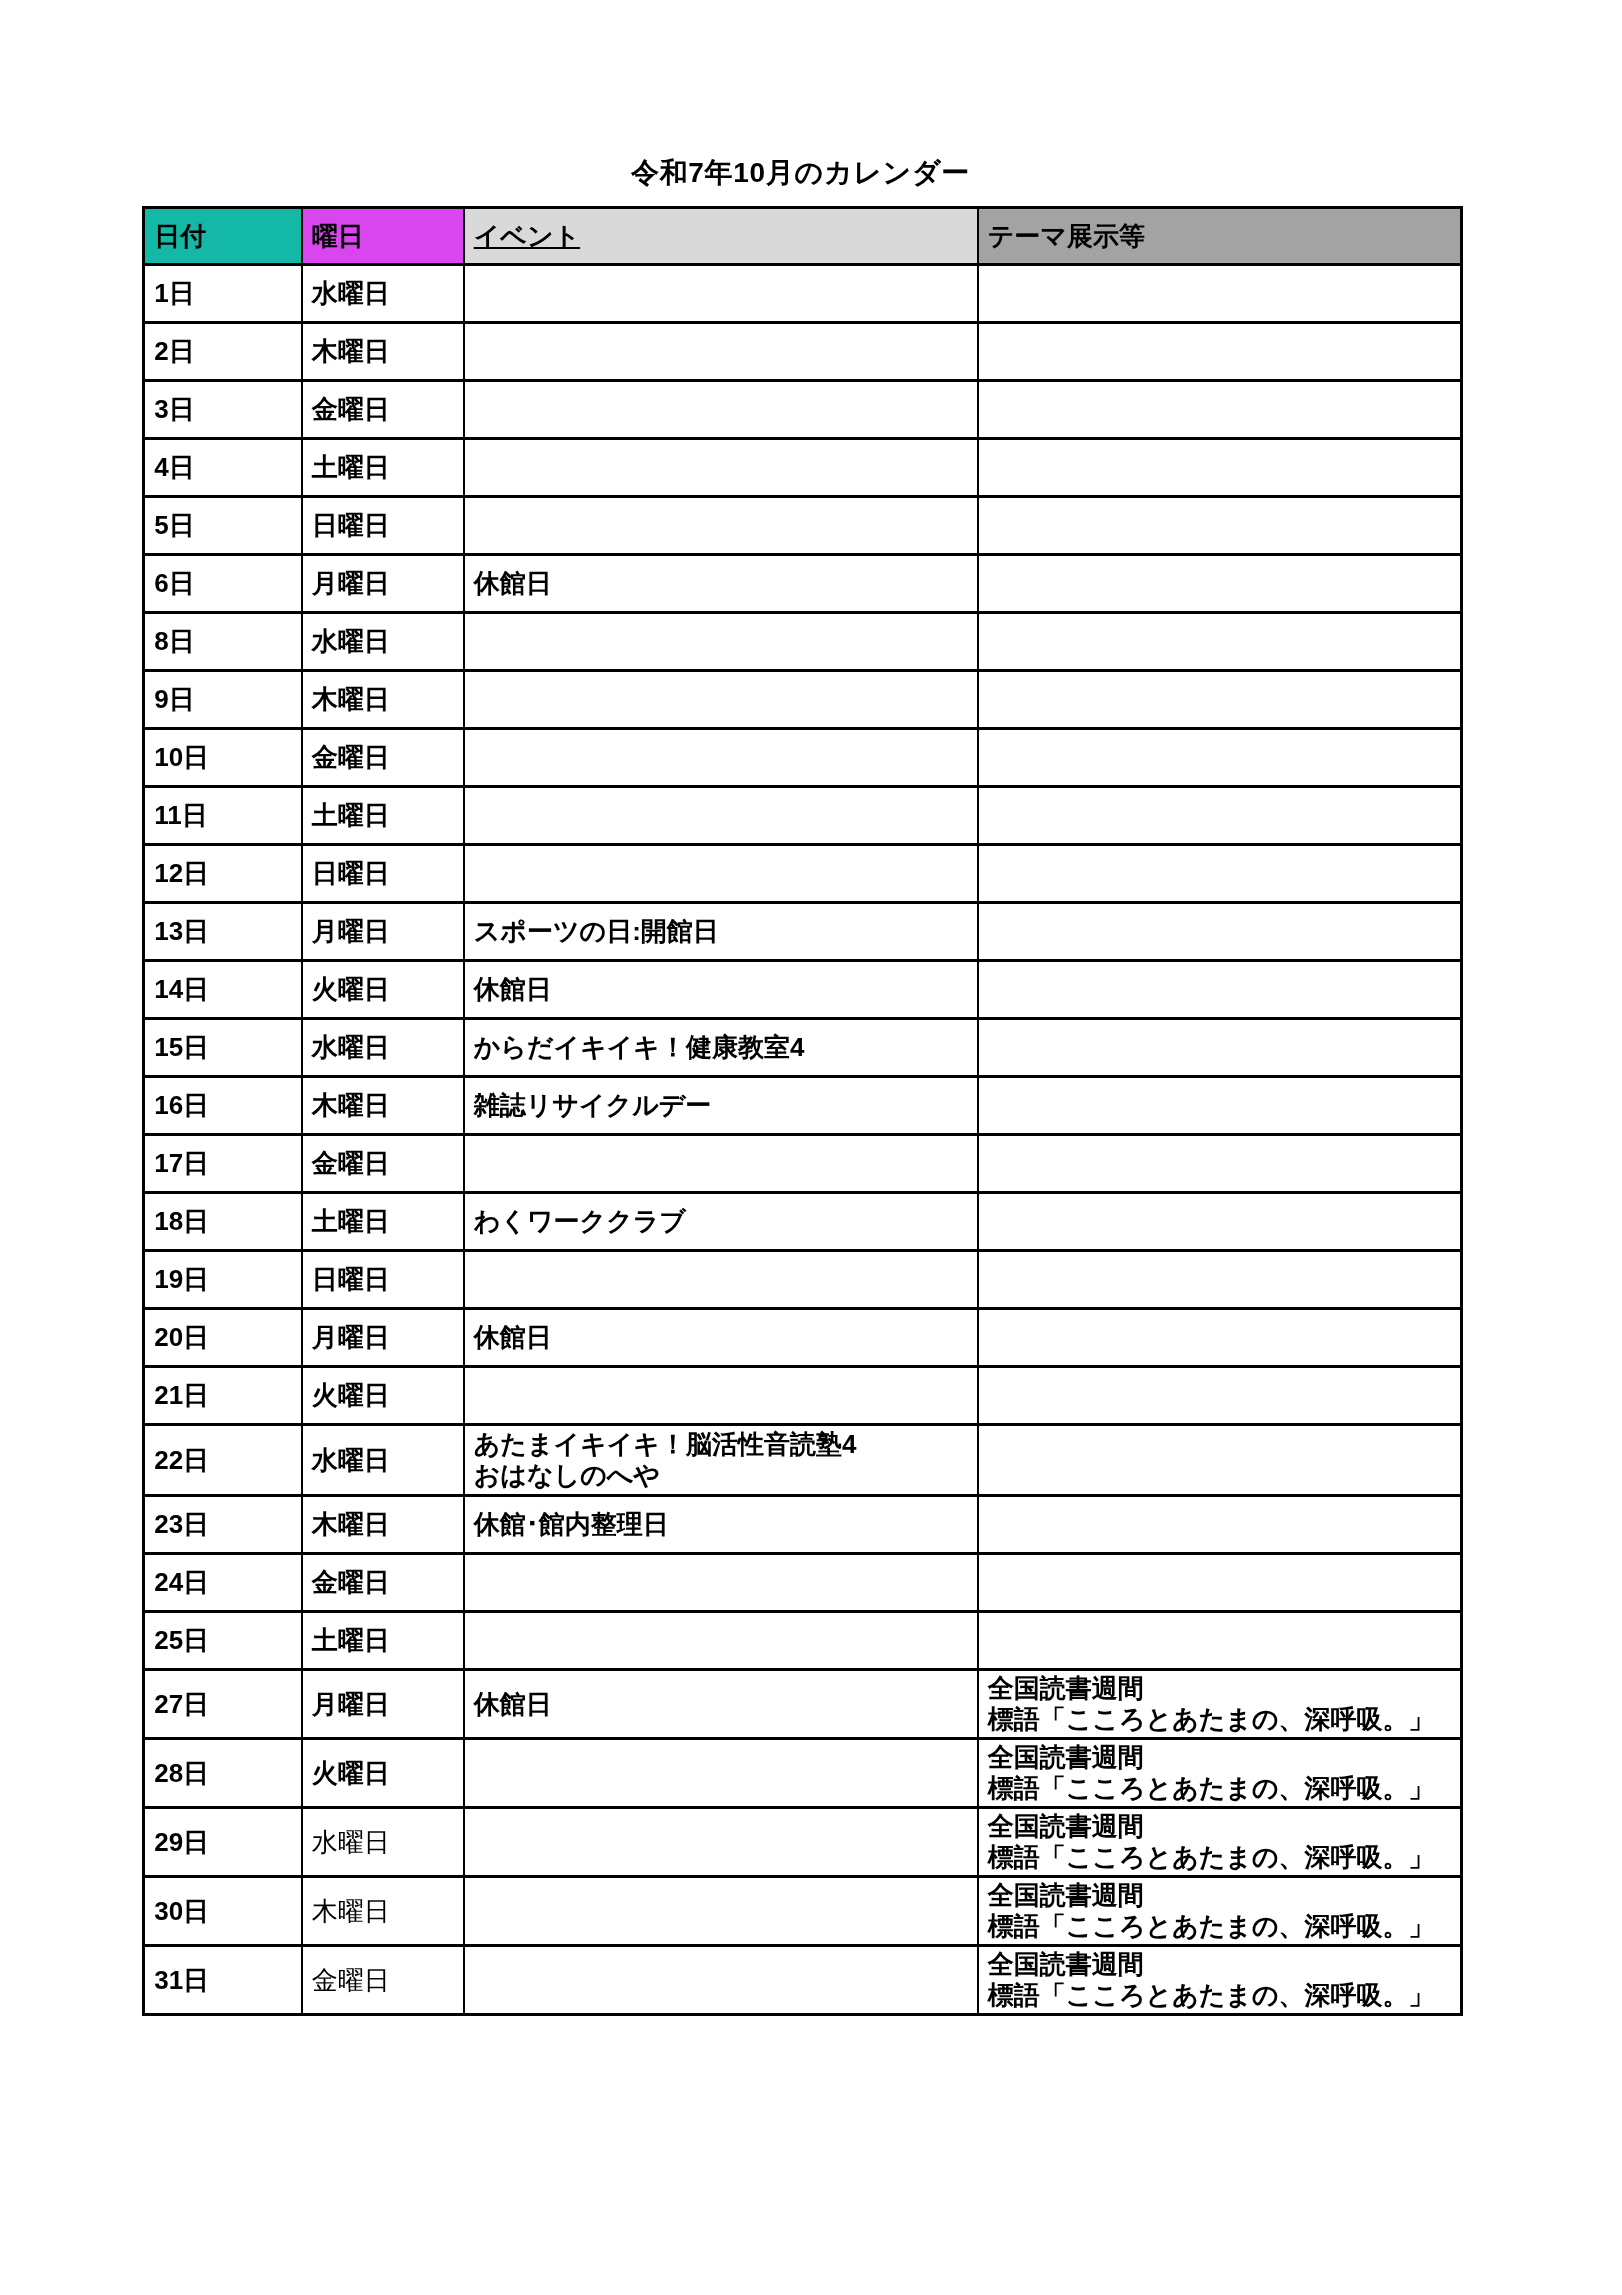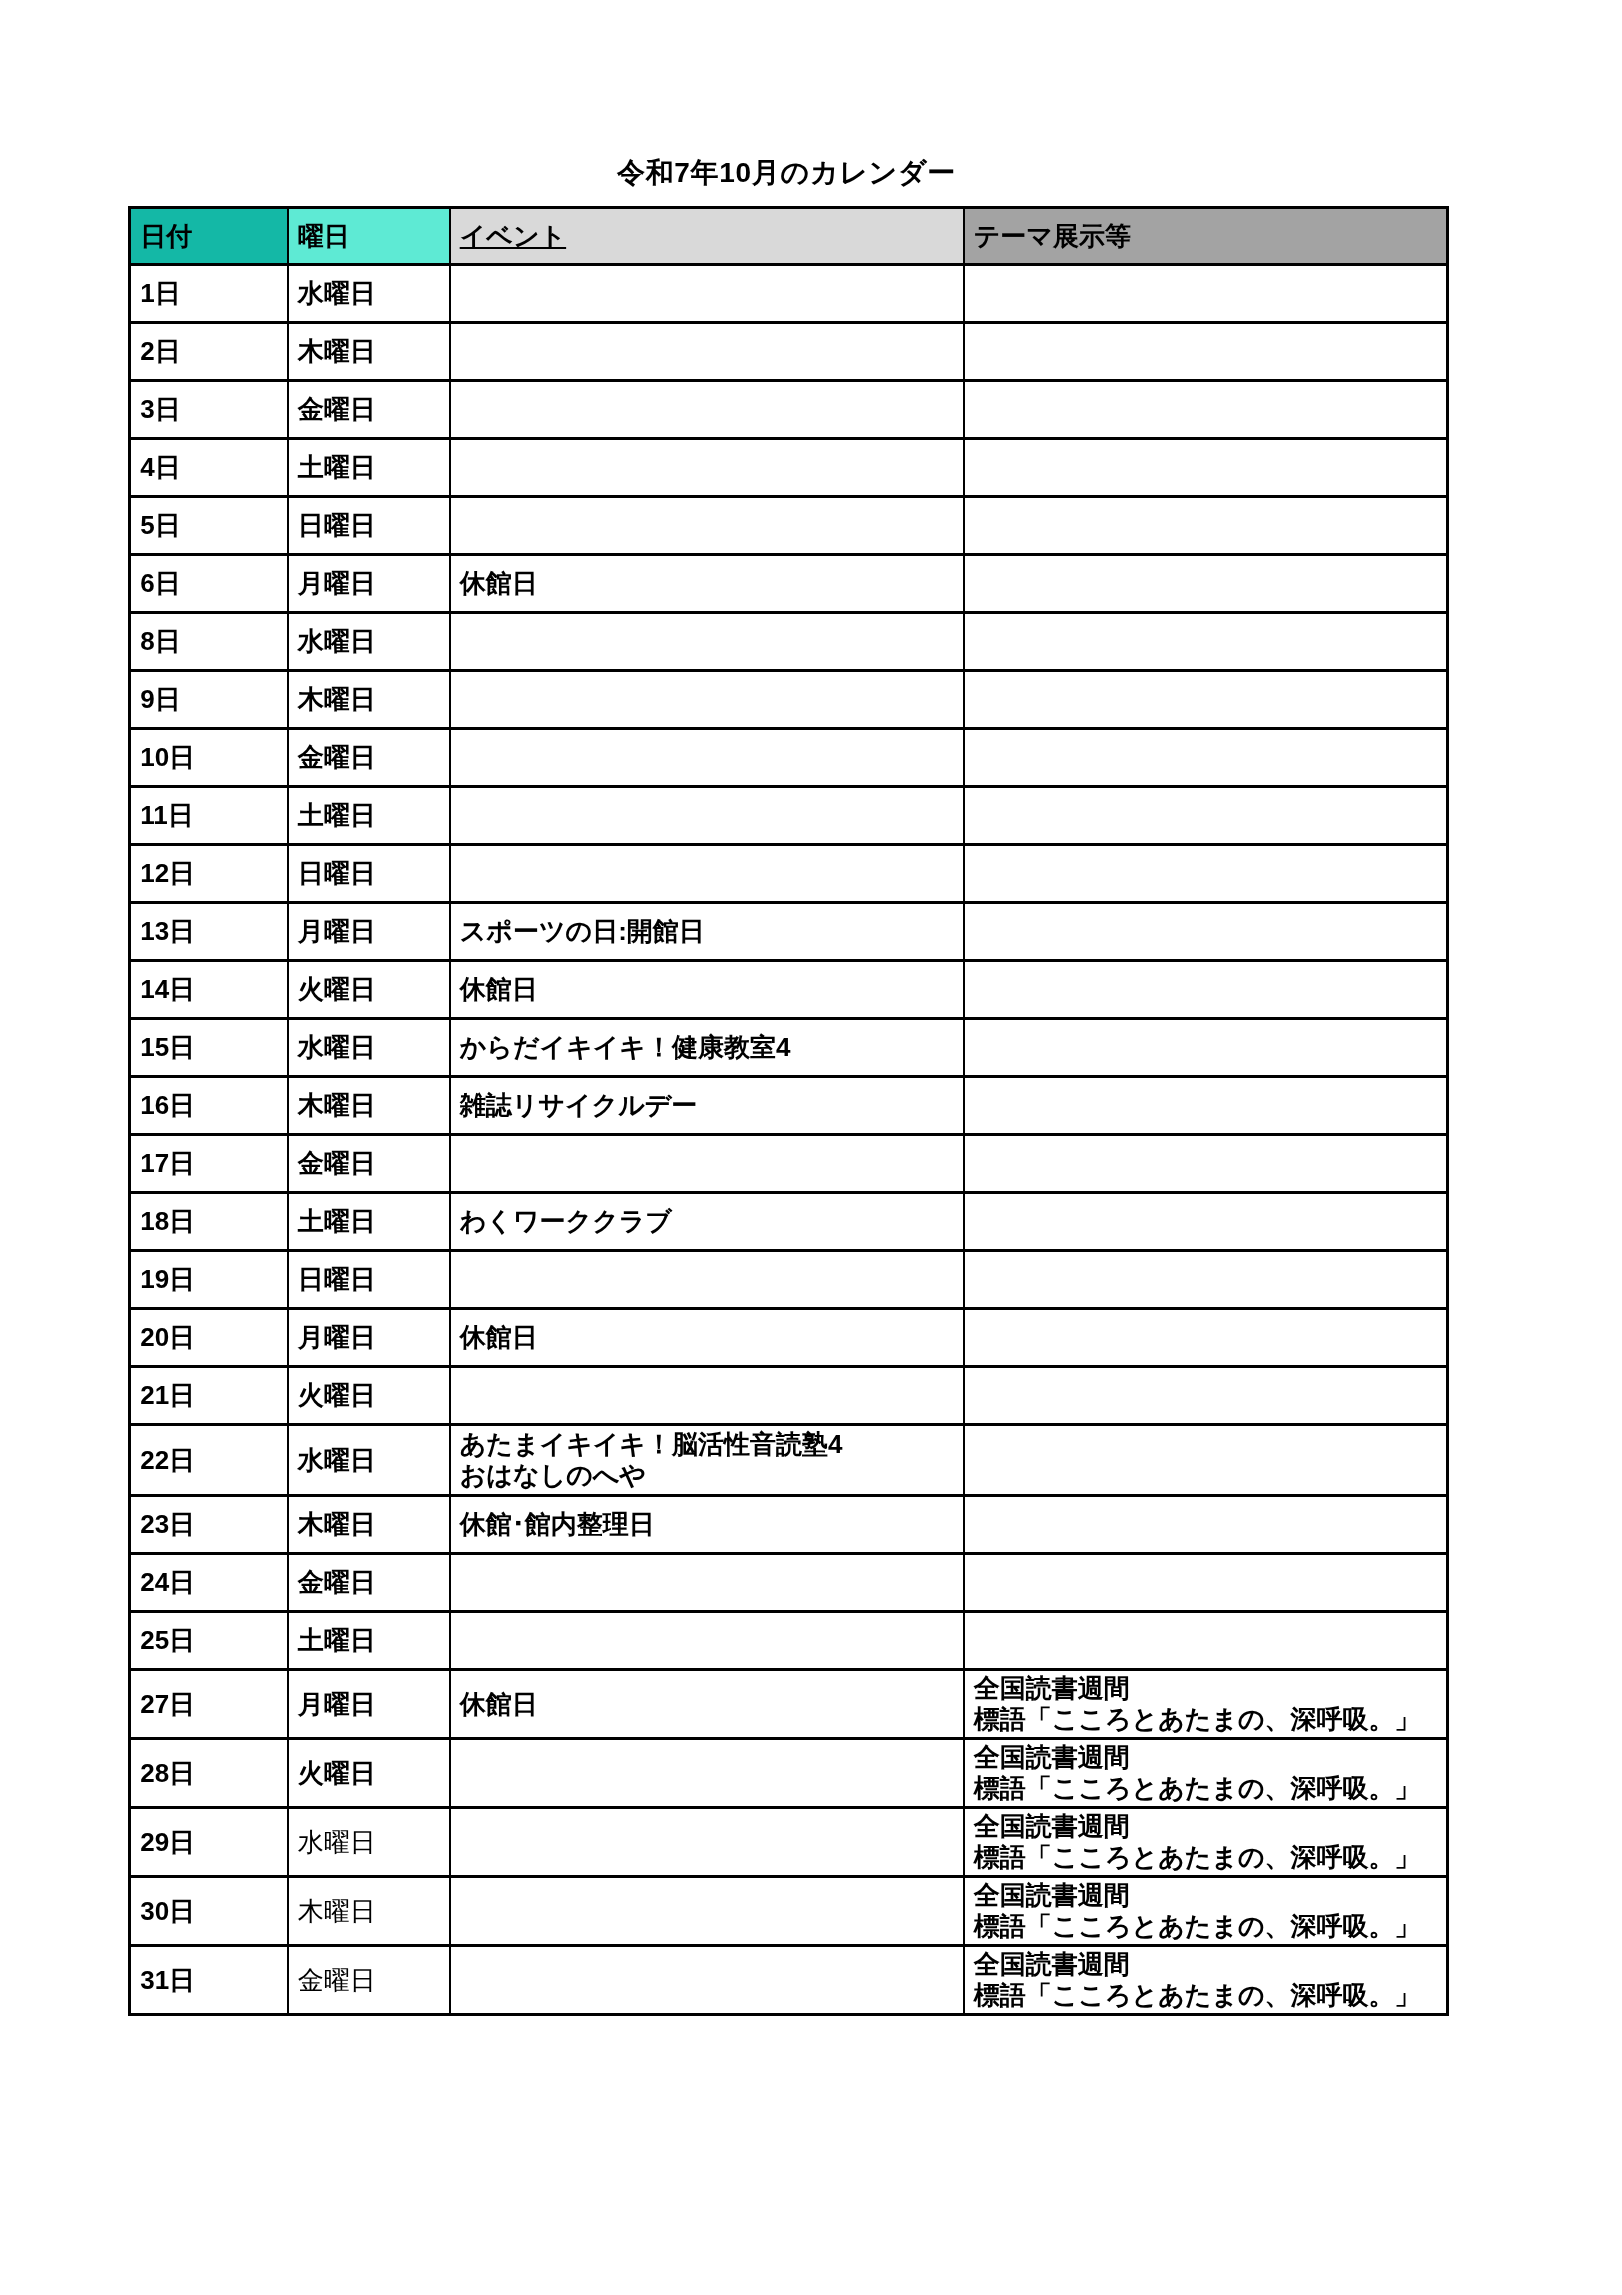--- a/index.html
+++ b/index.html
@@ -10,21 +10,21 @@
   body {
     width: 1623px;
     height: 2295px;
     position: relative;
     font-family: "Liberation Sans", sans-serif;
     color: #000000;
   }
   .doc {
     position: absolute;
     top: 157px;
-    left: 128px;
+    left: 142px;
     width: 1317px;
   }
   .page-title {
     margin: 0 0 17px 0;
     width: 100%;
     text-align: center;
     font-size: 28px;
     font-weight: 700;
     letter-spacing: 0.7px;
     line-height: 1.15;
@@ -74,21 +74,21 @@
   <table class="calendar">
     <colgroup>
       <col class="c-date">
       <col class="c-weekday">
       <col class="c-event">
       <col class="c-theme">
     </colgroup>
     <thead>
       <tr>
         <th style="background: #14b8a6;">日付</th>
-        <th style="background: #5eead4;">曜日</th>
+        <th style="background: #d946ef;">曜日</th>
         <th style="background: rgb(217, 217, 217); text-decoration: underline;">イベント</th>
         <th style="background: #a3a3a3;">テーマ展示等</th>
       </tr>
     </thead>
     <tbody>
         <tr class="row-std">
           <td>1日</td>
           <td>水曜日</td>
           <td></td>
           <td></td>

